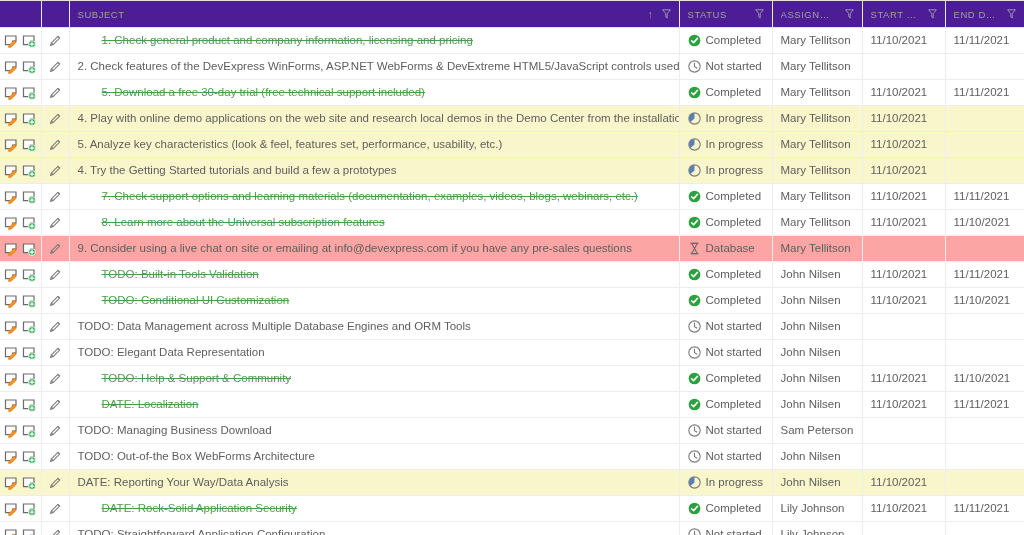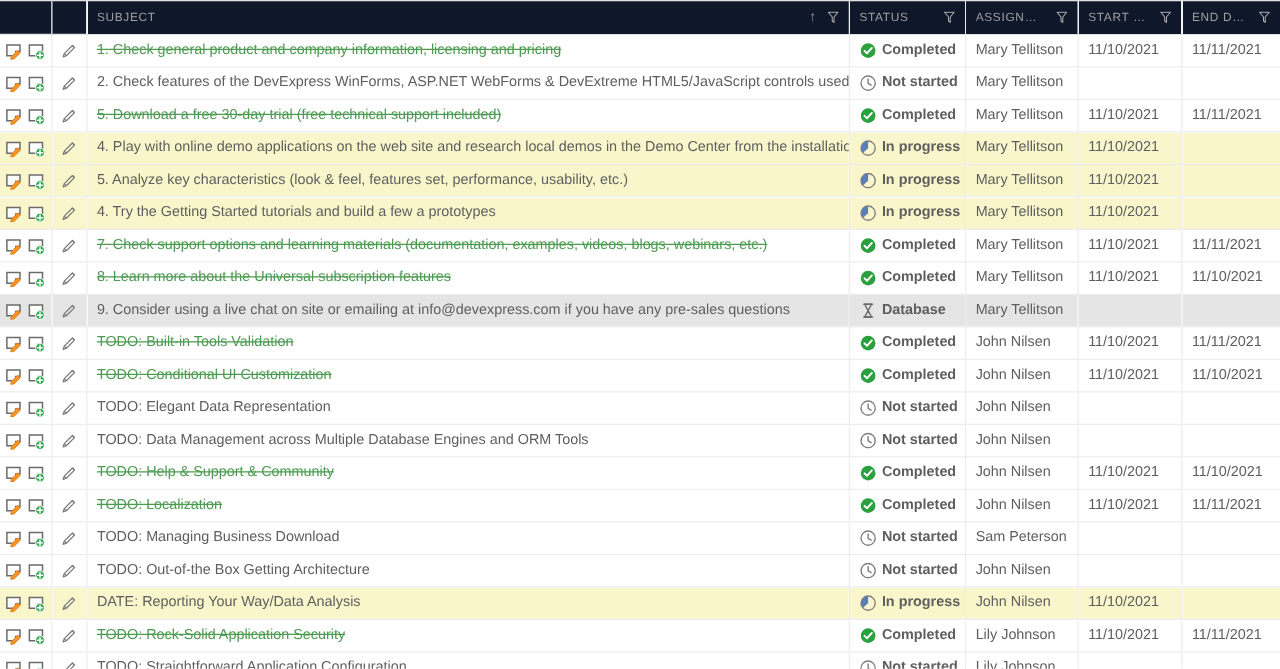--- a/index.html
+++ b/index.html
@@ -39,21 +39,21 @@
   thead th {
     font-weight: normal;
     font-size: 9.5px;
     letter-spacing: .55px;
     color: #a0a0a0;
     text-transform: uppercase;
     text-align: left;
     padding: 0 8px;
     border-bottom: 1px solid #e2e2e2;
     border-right: 1px solid #ededed;
-    background: #0f172a;
+    background: #4c1d95;
     white-space: nowrap;
     vertical-align: middle;
   }
   th.hcell-inner {
     position: relative;
   }
   .hwrap {
     display: flex;
     align-items: center;
     justify-content: space-between;
@@ -90,28 +90,29 @@
     white-space: nowrap;
     overflow: hidden;
     vertical-align: middle;
     line-height: 1.15;
   }
   tbody td.cmd {
     padding: 0;
     text-align: center;
   }
   tbody tr.r-yellow td { background: #faf6cb; }
-  tbody tr.r-pink  td  { background: #e5e5e5; }
+  tbody tr.r-pink  td  { background: #fca5a5; }
   tbody tr.r-plain td  { background: #ffffff; }
 
   .subject { color: #5e5e5e; }
   .subject.done {
     color: #4d9b52;
     text-decoration: line-through;
     text-decoration-color: #4d9b52;
+    margin-left: 24px;
   }
 
   
   .cmdbox {
     display: flex;
     align-items: center;
     justify-content: center;
     gap: 4px;
     height: 25px;
   }
@@ -123,21 +124,21 @@
 
   
   .statuswrap {
     display: flex;
     align-items: center;
     gap: 5px;
     height: 25px;
   }
   .st-ico { width: 13px; height: 13px; flex: none; display: block; }
   .st-ico svg { display: block; }
-  .st-text { font-size: 11.5px; color: #5e5e5e; font-weight: bold; }
+  .st-text { font-size: 11.5px; color: #5e5e5e; }
 
   
 </style>
 </head>
 <body>
 
 <div class="grid">
   <table class="gv">
     <colgroup>
         <col style="width: 41px;">
@@ -733,21 +734,21 @@
           </td>
           <td class="cmd">
             <span class="pencil">
               <svg viewBox="0 0 14 14" width="13" height="13">
                 <path d="M1.6 12.4 L2.6 9.6 L9.6 2.6 L11.4 4.4 L4.4 11.4 Z" fill="none" stroke="#7a7a7a" stroke-width="1.1" stroke-linejoin="round"></path>
                 <path d="M9.6 2.6 L11.4 4.4" stroke="#7a7a7a" stroke-width="1.1"></path>
                 <path d="M2.6 9.6 L4.4 11.4" stroke="#7a7a7a" stroke-width="1.1"></path>
               </svg>
             </span>
           </td>
-          <td><span class="subject">TODO: Elegant Data Representation</span></td>
+          <td><span class="subject">TODO: Data Management across Multiple Database Engines and ORM Tools</span></td>
           <td>
             <span class="statuswrap">
               <span class="st-ico">
                 <svg viewBox="0 0 14 14" width="13" height="13">
                   <circle cx="7" cy="7" r="6.1" fill="none" stroke="#7d7d7d" stroke-width="1.2"></circle>
                   <path d="M7 3.4 L7 7.2 L9.6 8.7" fill="none" stroke="#7d7d7d" stroke-width="1.2" stroke-linecap="round"></path>
                 </svg>
               </span>
               <span class="st-text">Not started</span>
             </span>
@@ -778,21 +779,21 @@
           </td>
           <td class="cmd">
             <span class="pencil">
               <svg viewBox="0 0 14 14" width="13" height="13">
                 <path d="M1.6 12.4 L2.6 9.6 L9.6 2.6 L11.4 4.4 L4.4 11.4 Z" fill="none" stroke="#7a7a7a" stroke-width="1.1" stroke-linejoin="round"></path>
                 <path d="M9.6 2.6 L11.4 4.4" stroke="#7a7a7a" stroke-width="1.1"></path>
                 <path d="M2.6 9.6 L4.4 11.4" stroke="#7a7a7a" stroke-width="1.1"></path>
               </svg>
             </span>
           </td>
-          <td><span class="subject">TODO: Data Management across Multiple Database Engines and ORM Tools</span></td>
+          <td><span class="subject">TODO: Elegant Data Representation</span></td>
           <td>
             <span class="statuswrap">
               <span class="st-ico">
                 <svg viewBox="0 0 14 14" width="13" height="13">
                   <circle cx="7" cy="7" r="6.1" fill="none" stroke="#7d7d7d" stroke-width="1.2"></circle>
                   <path d="M7 3.4 L7 7.2 L9.6 8.7" fill="none" stroke="#7d7d7d" stroke-width="1.2" stroke-linecap="round"></path>
                 </svg>
               </span>
               <span class="st-text">Not started</span>
             </span>
@@ -868,21 +869,21 @@
           </td>
           <td class="cmd">
             <span class="pencil">
               <svg viewBox="0 0 14 14" width="13" height="13">
                 <path d="M1.6 12.4 L2.6 9.6 L9.6 2.6 L11.4 4.4 L4.4 11.4 Z" fill="none" stroke="#7a7a7a" stroke-width="1.1" stroke-linejoin="round"></path>
                 <path d="M9.6 2.6 L11.4 4.4" stroke="#7a7a7a" stroke-width="1.1"></path>
                 <path d="M2.6 9.6 L4.4 11.4" stroke="#7a7a7a" stroke-width="1.1"></path>
               </svg>
             </span>
           </td>
-          <td><span class="subject done">TODO: Localization</span></td>
+          <td><span class="subject done">DATE: Localization</span></td>
           <td>
             <span class="statuswrap">
               <span class="st-ico">
                 <svg viewBox="0 0 14 14" width="13" height="13">
                   <circle cx="7" cy="7" r="6.3" fill="#2aa03f"></circle>
                   <path d="M3.9 7.2 L6 9.3 L10.2 4.7" fill="none" stroke="#ffffff" stroke-width="1.7" stroke-linecap="round" stroke-linejoin="round"></path>
                 </svg>
               </span>
               <span class="st-text">Completed</span>
             </span>
@@ -958,21 +959,21 @@
           </td>
           <td class="cmd">
             <span class="pencil">
               <svg viewBox="0 0 14 14" width="13" height="13">
                 <path d="M1.6 12.4 L2.6 9.6 L9.6 2.6 L11.4 4.4 L4.4 11.4 Z" fill="none" stroke="#7a7a7a" stroke-width="1.1" stroke-linejoin="round"></path>
                 <path d="M9.6 2.6 L11.4 4.4" stroke="#7a7a7a" stroke-width="1.1"></path>
                 <path d="M2.6 9.6 L4.4 11.4" stroke="#7a7a7a" stroke-width="1.1"></path>
               </svg>
             </span>
           </td>
-          <td><span class="subject">TODO: Out-of-the Box Getting Architecture</span></td>
+          <td><span class="subject">TODO: Out-of-the Box WebForms Architecture</span></td>
           <td>
             <span class="statuswrap">
               <span class="st-ico">
                 <svg viewBox="0 0 14 14" width="13" height="13">
                   <circle cx="7" cy="7" r="6.1" fill="none" stroke="#7d7d7d" stroke-width="1.2"></circle>
                   <path d="M7 3.4 L7 7.2 L9.6 8.7" fill="none" stroke="#7d7d7d" stroke-width="1.2" stroke-linecap="round"></path>
                 </svg>
               </span>
               <span class="st-text">Not started</span>
             </span>
@@ -1048,21 +1049,21 @@
           </td>
           <td class="cmd">
             <span class="pencil">
               <svg viewBox="0 0 14 14" width="13" height="13">
                 <path d="M1.6 12.4 L2.6 9.6 L9.6 2.6 L11.4 4.4 L4.4 11.4 Z" fill="none" stroke="#7a7a7a" stroke-width="1.1" stroke-linejoin="round"></path>
                 <path d="M9.6 2.6 L11.4 4.4" stroke="#7a7a7a" stroke-width="1.1"></path>
                 <path d="M2.6 9.6 L4.4 11.4" stroke="#7a7a7a" stroke-width="1.1"></path>
               </svg>
             </span>
           </td>
-          <td><span class="subject done">TODO: Rock-Solid Application Security</span></td>
+          <td><span class="subject done">DATE: Rock-Solid Application Security</span></td>
           <td>
             <span class="statuswrap">
               <span class="st-ico">
                 <svg viewBox="0 0 14 14" width="13" height="13">
                   <circle cx="7" cy="7" r="6.3" fill="#2aa03f"></circle>
                   <path d="M3.9 7.2 L6 9.3 L10.2 4.7" fill="none" stroke="#ffffff" stroke-width="1.7" stroke-linecap="round" stroke-linejoin="round"></path>
                 </svg>
               </span>
               <span class="st-text">Completed</span>
             </span>

